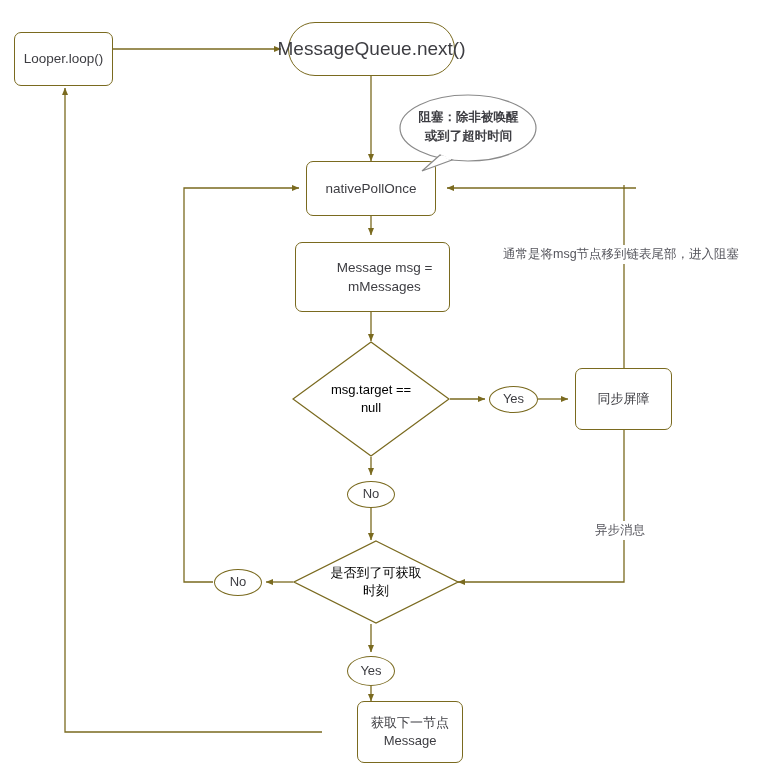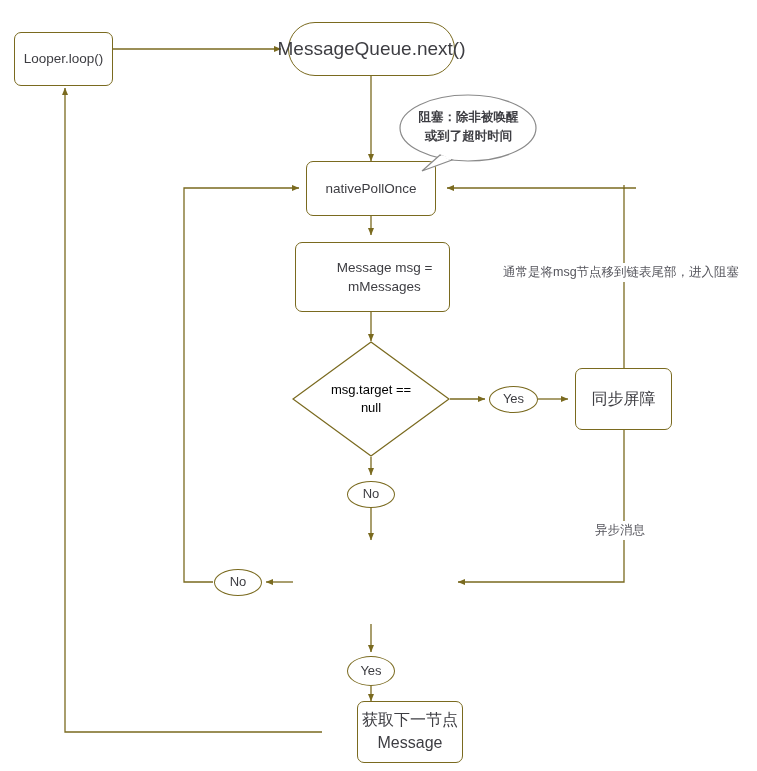--- a/index.html
+++ b/index.html
@@ -44,21 +44,21 @@
   }
   .node.pill {
     border-radius: 28px;
     font-size: 19px;
   }
   .node.small-ellipse {
     border-radius: 50%;
     font-size: 13px;
   }
   .node.zh {
-    font-size: 16px;
+    font-size: 13px;
   }
   .diamond {
     position: absolute;
     z-index: 3;
   }
   .diamond .dshape {
     position: absolute;
     left: 0;
     top: 0;
     width: 100%;
@@ -106,21 +106,21 @@
   }
   .edge-label {
     position: absolute;
     color: #55555c;
     font-size: 12.5px;
     white-space: nowrap;
     background: #ffffff;
     padding: 1px 3px;
     z-index: 5;
   }
-  .lbl-queue-tail { left: 500px; top: 263px; }
+  .lbl-queue-tail { left: 500px; top: 245px; }
   .lbl-async { left: 592px; top: 521px; }
   .lbl-return-msg { left: 127px; top: 723px; }
 </style>
 </head>
 <body>
 
 <div id="canvas">
 
   <svg id="edges" viewBox="0 0 757 771" xmlns="http://www.w3.org/2000/svg">
     <defs>
@@ -190,20 +190,27 @@
     <div class="dlabel">msg.target ==
 null</div>
   </div>
 
   <div class="node small-ellipse" style="left:489px; top:386px; width:49px; height:27px;">Yes</div>
 
   <div class="node process zh" style="left:575px; top:368px; width:97px; height:62px;">同步屏障</div>
 
   <div class="node small-ellipse" style="left:347px; top:481px; width:48px; height:27px;">No</div>
 
+  <div class="diamond" style="left:293px; top:540px; width:166px; height:84px;">
+    <svg class="dshape" viewBox="0 0 166 84" xmlns="http://www.w3.org/2000/svg">
+      <path d="M83,1 L165,42 L83,83 L1,42 z" fill="#ffffff" stroke="#7a6a1f" stroke-width="1.3"></path>
+    </svg>
+    <div class="dlabel">是否到了可获取
+时刻</div>
+  </div>
 
   <div class="node small-ellipse" style="left:214px; top:569px; width:48px; height:27px;">No</div>
 
   <div class="node small-ellipse" style="left:347px; top:656px; width:48px; height:30px;">Yes</div>
 
   <div class="node process zh" style="left:322px; top:701px; width:106px; height:62px;margin-left:35px;">获取下一节点
 Message</div>
 
   <div class="edge-label lbl-queue-tail">通常是将msg节点移到链表尾部，进入阻塞</div>
 

